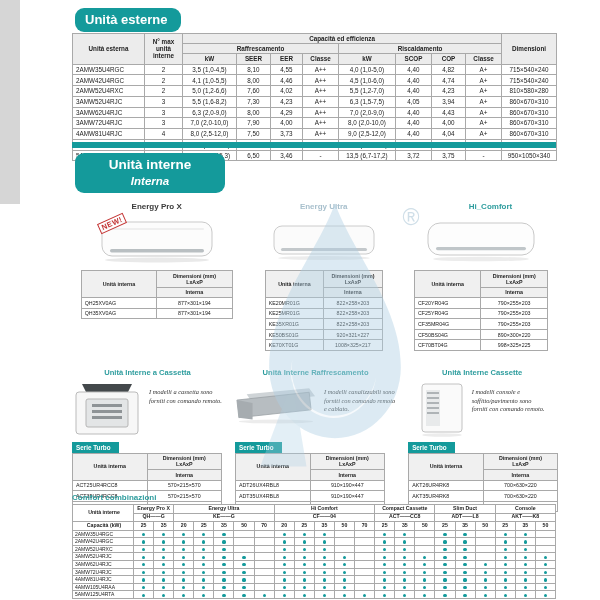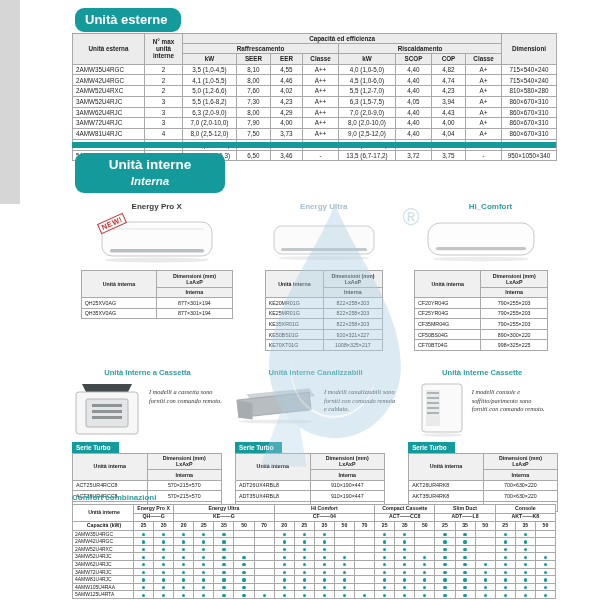--- a/index.html
+++ b/index.html
@@ -397,21 +397,21 @@
           </tr>
           <tr>
             <td class="model">PE-GEA-LD</td>
             <td>620×40×620</td>
           </tr>
         </tbody>
     </table>
   </div>
 
   <div class="lcol">
-    <div class="ltitle">Unità Interne Canalizzabili</div>
+    <div class="ltitle">Unità Interne Raffrescamento</div>
     <div class="lrow">
       <svg width="88" height="46" viewBox="0 0 88 46">
         <polygon points="14,14 78,8 84,16 20,23" fill="#cfd4d7"></polygon>
         <polygon points="4,20 78,12 80,30 6,38" fill="#b7bdc1" stroke="#9aa0a4" stroke-width="0.8"></polygon>
         <polygon points="4,20 20,23 20,40 6,38" fill="#a6acb0"></polygon>
         <ellipse cx="44" cy="42" rx="38" ry="2" fill="#ececec"></ellipse>
       </svg>
       <div class="ldesc">I modelli canalizzabili sono forniti con comando remoto e cablato.</div>
     </div>
     <div class="serie">Serie Turbo</div>

